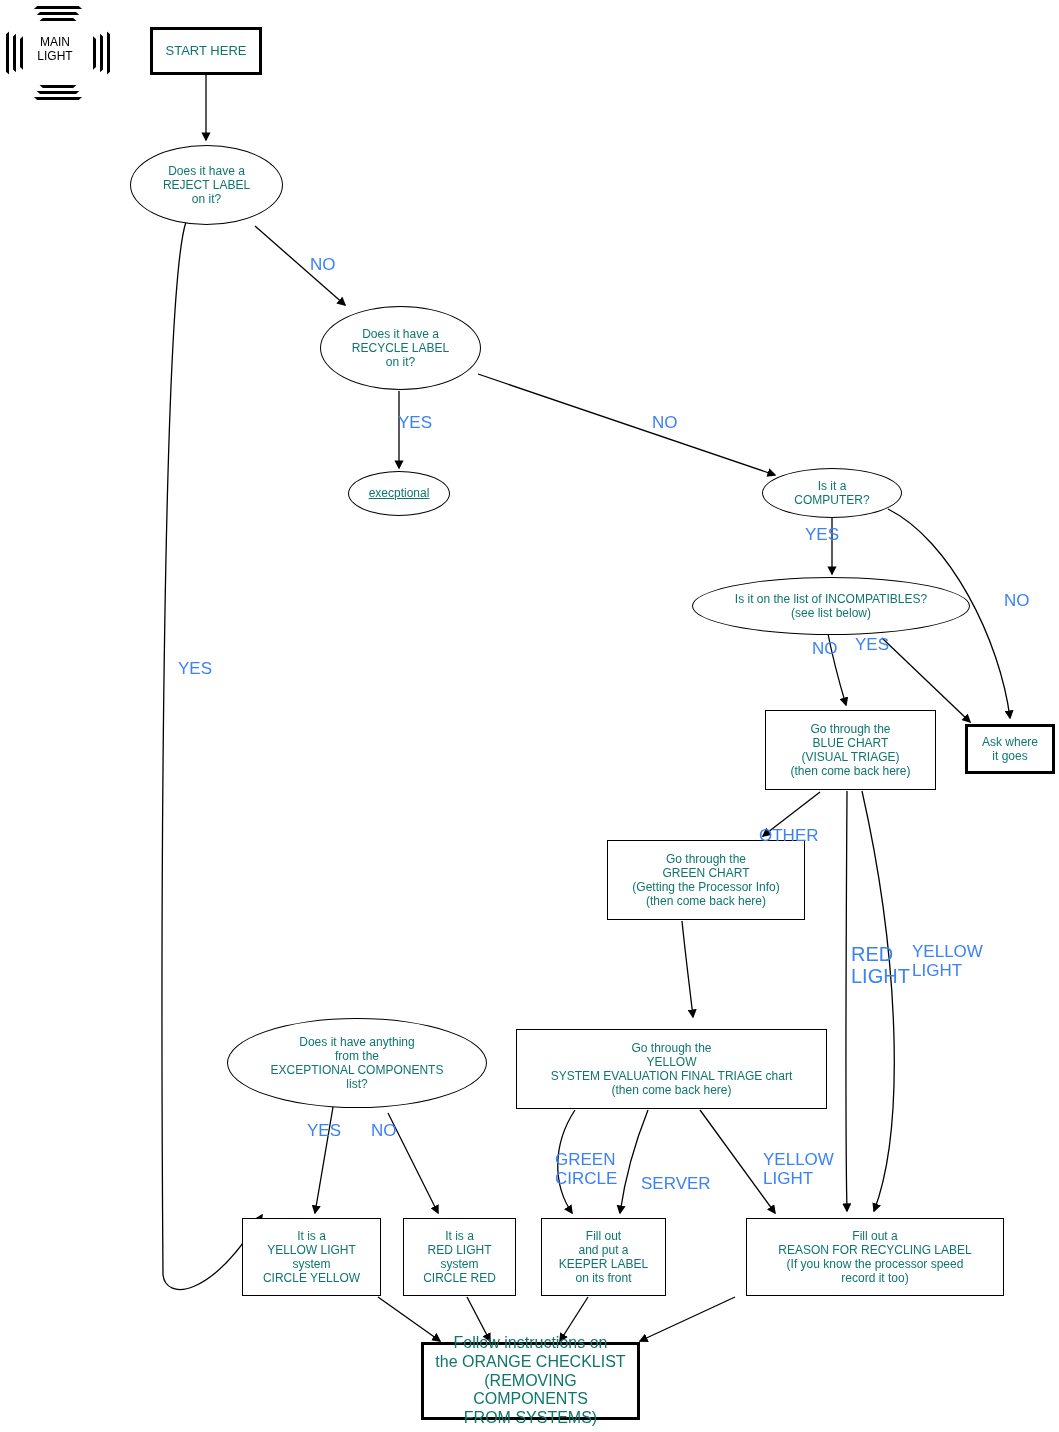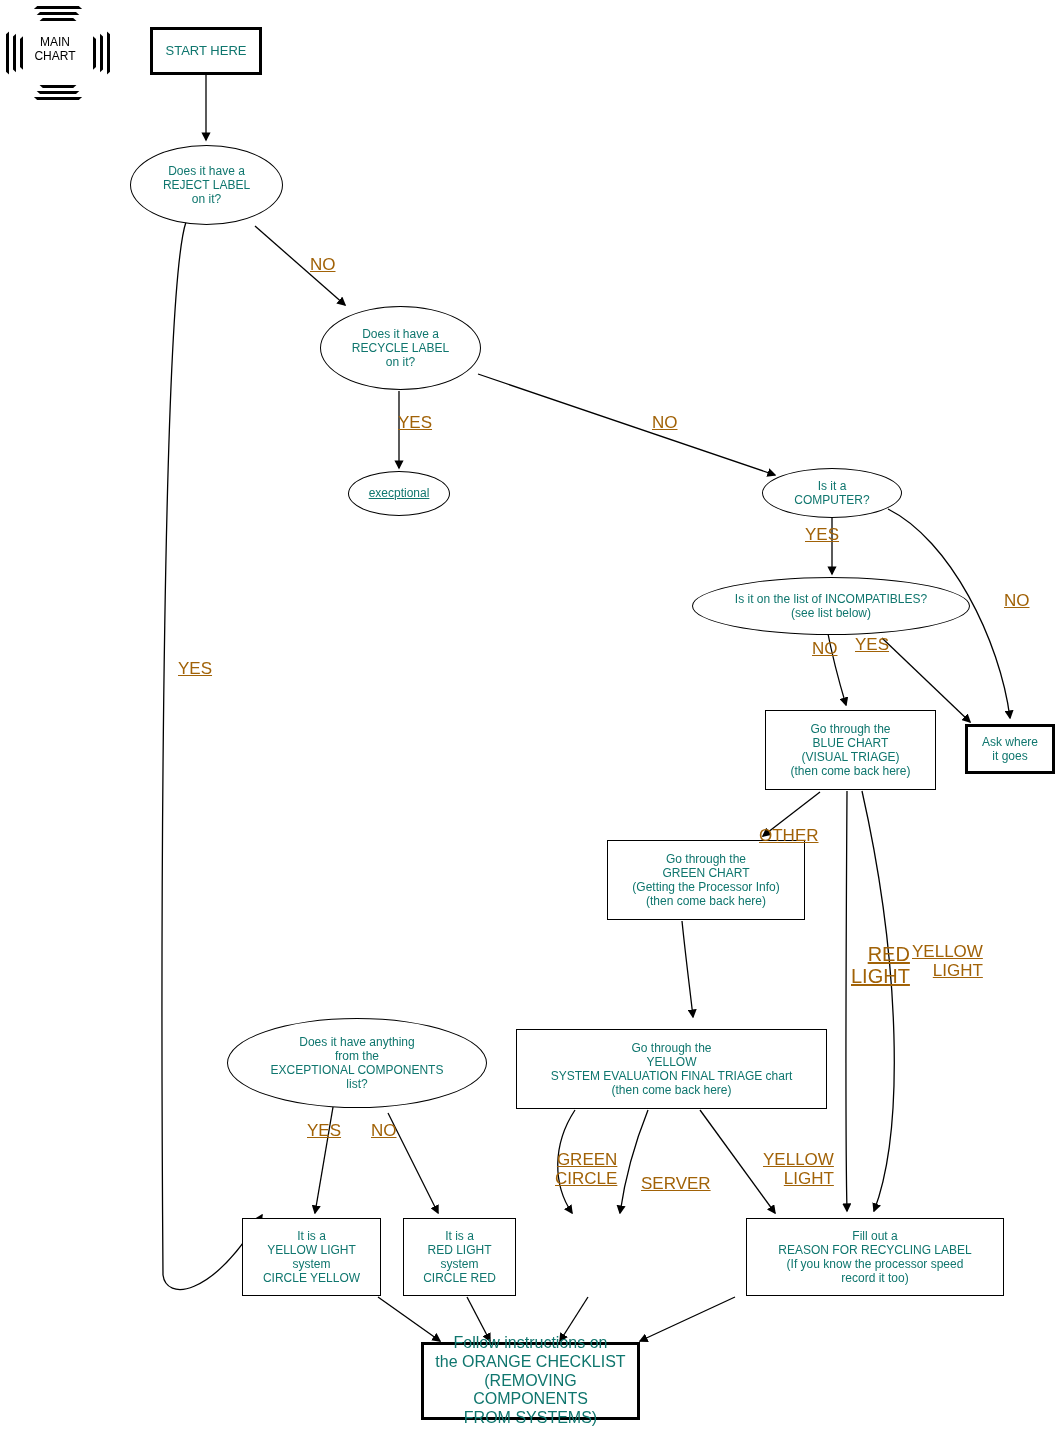--- a/index.html
+++ b/index.html
@@ -47,25 +47,24 @@
     border: 1px solid #000;
     border-radius: 50%;
     background: #fff;
   }
   .node .txt {
     padding: 0 2px;
     white-space: pre-line;
   }
   .elabel {
     position: absolute;
-    color: #a16207;
+    color: #3b82f6;
     white-space: pre-line;
-    text-align: right;
+    text-align: left;
     line-height: 1.1;
-    text-decoration: underline;
   }
   
   .octagon-wrap {
     position: absolute;
   }
   .oct-ring {
     position: absolute;
     border: 3px solid #000;
     background: transparent;
     clip-path: polygon(30% 0%, 70% 0%, 100% 30%, 100% 70%, 70% 100%, 30% 100%, 0% 70%, 0% 30%);
@@ -137,21 +136,21 @@
       <path d="M 588 1297 L 560 1341"></path>
       <path d="M 735 1297 L 640 1341"></path>
     </g>
   </svg>
 
   <div class="octagon-wrap" style="left:6px; top:6px; width:98px; height:88px;">
     <div class="oct-ring" style="left:0; top:0; width:98px; height:88px;"></div>
     <div class="oct-ring" style="left:7px; top:6px; width:84px; height:76px;"></div>
     <div class="oct-ring" style="left:14px; top:12px; width:70px; height:64px;"></div>
     <div class="oct-label" style="font-size:12px;">MAIN
-CHART</div>
+LIGHT</div>
   </div>
 
   <div class="node box thick" style="left:150px; top:27px; width:112px; height:48px; font-size:13px;">
     <span class="txt">START HERE</span>
   </div>
 
   <div class="node ellipse" style="left:130px; top:145px; width:153px; height:80px; font-size:12px;">
     <span class="txt">Does it have a
 REJECT LABEL
 on it?</span>
@@ -217,20 +216,26 @@
 CIRCLE YELLOW</span>
   </div>
 
   <div class="node box" style="left:403px; top:1218px; width:113px; height:78px; font-size:12px;">
     <span class="txt">It is a
 RED LIGHT
 system
 CIRCLE RED</span>
   </div>
 
+  <div class="node box" style="left:541px; top:1218px; width:125px; height:78px; font-size:12px;">
+    <span class="txt">Fill out
+and put a
+KEEPER LABEL
+on its front</span>
+  </div>
 
   <div class="node box" style="left:746px; top:1218px; width:258px; height:78px; font-size:12px;">
     <span class="txt">Fill out a
 REASON FOR RECYCLING LABEL
 (If you know the processor speed
 record it too)</span>
   </div>
 
   <div class="node box thick" style="left:421px; top:1342px; width:219px; height:78px; font-size:16px;">
     <span class="txt">Follow instructions on

